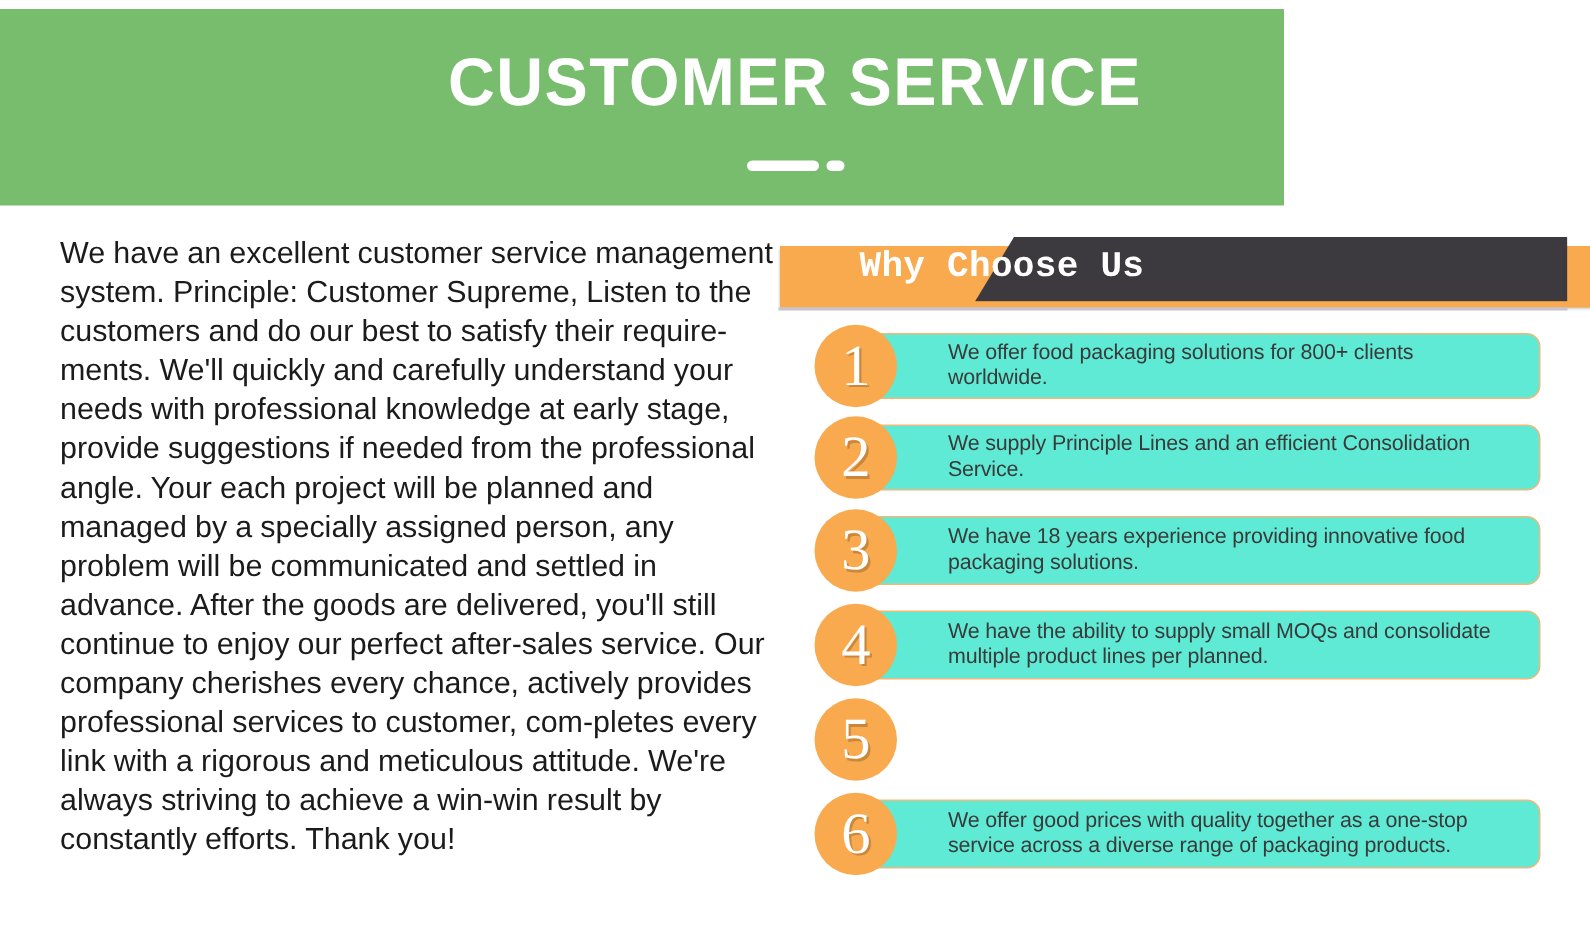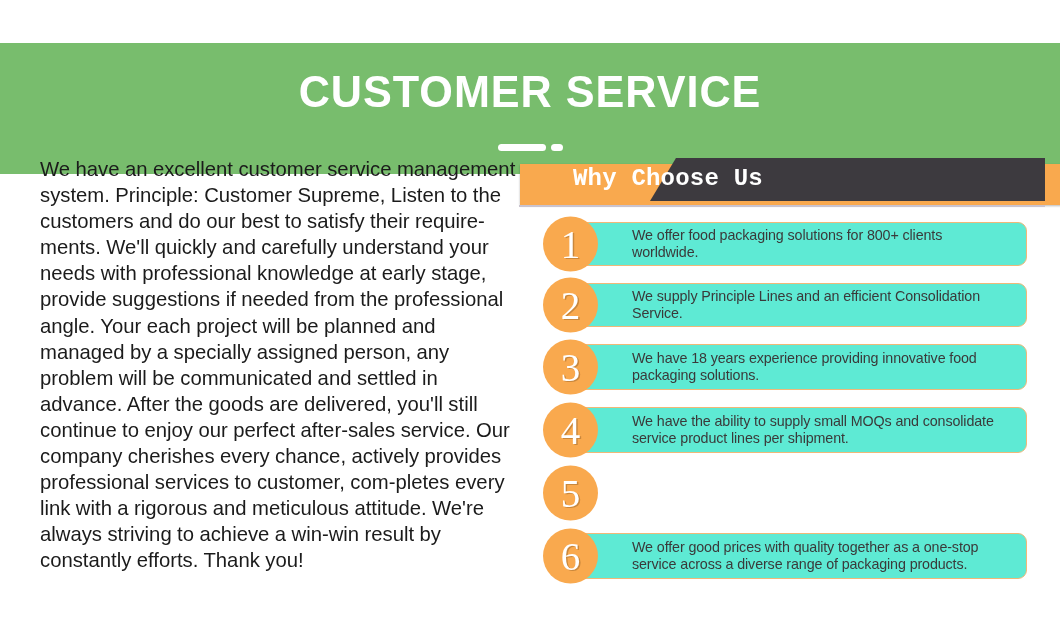--- a/index.html
+++ b/index.html
@@ -13,25 +13,24 @@
     overflow: hidden;
     font-family: "Liberation Sans", sans-serif;
     position: relative;
   }
 
   
   .header-band {
     position: absolute;
     left: 0;
     top: 6px;
-    width: 1060px;
+    width: 856px;
     height: 131px;
     background: #78bd6d;
     box-sizing: border-box;
-    margin-top: 37px;
   }
   .header-title {
     position: absolute;
     left: 0;
     top: 26px;
     width: 1060px;
     text-align: center;
     color: #ffffff;
     font-family: "Liberation Sans Narrow", "Liberation Sans", sans-serif;
     font-size: 45px;
@@ -232,21 +231,21 @@
 
     <div class="feature-row tall">
       <div class="feature-box">
         <span class="feature-text">We have 18 years experience providing innovative food packaging solutions.</span>
       </div>
       <div class="feature-badge">3</div>
     </div>
 
     <div class="feature-row tall">
       <div class="feature-box">
-        <span class="feature-text">We have the ability to supply small MOQs and consolidate service product lines per shipment.</span>
+        <span class="feature-text">We have the ability to supply small MOQs and consolidate multiple product lines per planned.</span>
       </div>
       <div class="feature-badge">4</div>
     </div>
 
     <div class="feature-row tall">
       <div class="feature-badge">5</div>
     </div>
 
     <div class="feature-row tall">
       <div class="feature-box">

